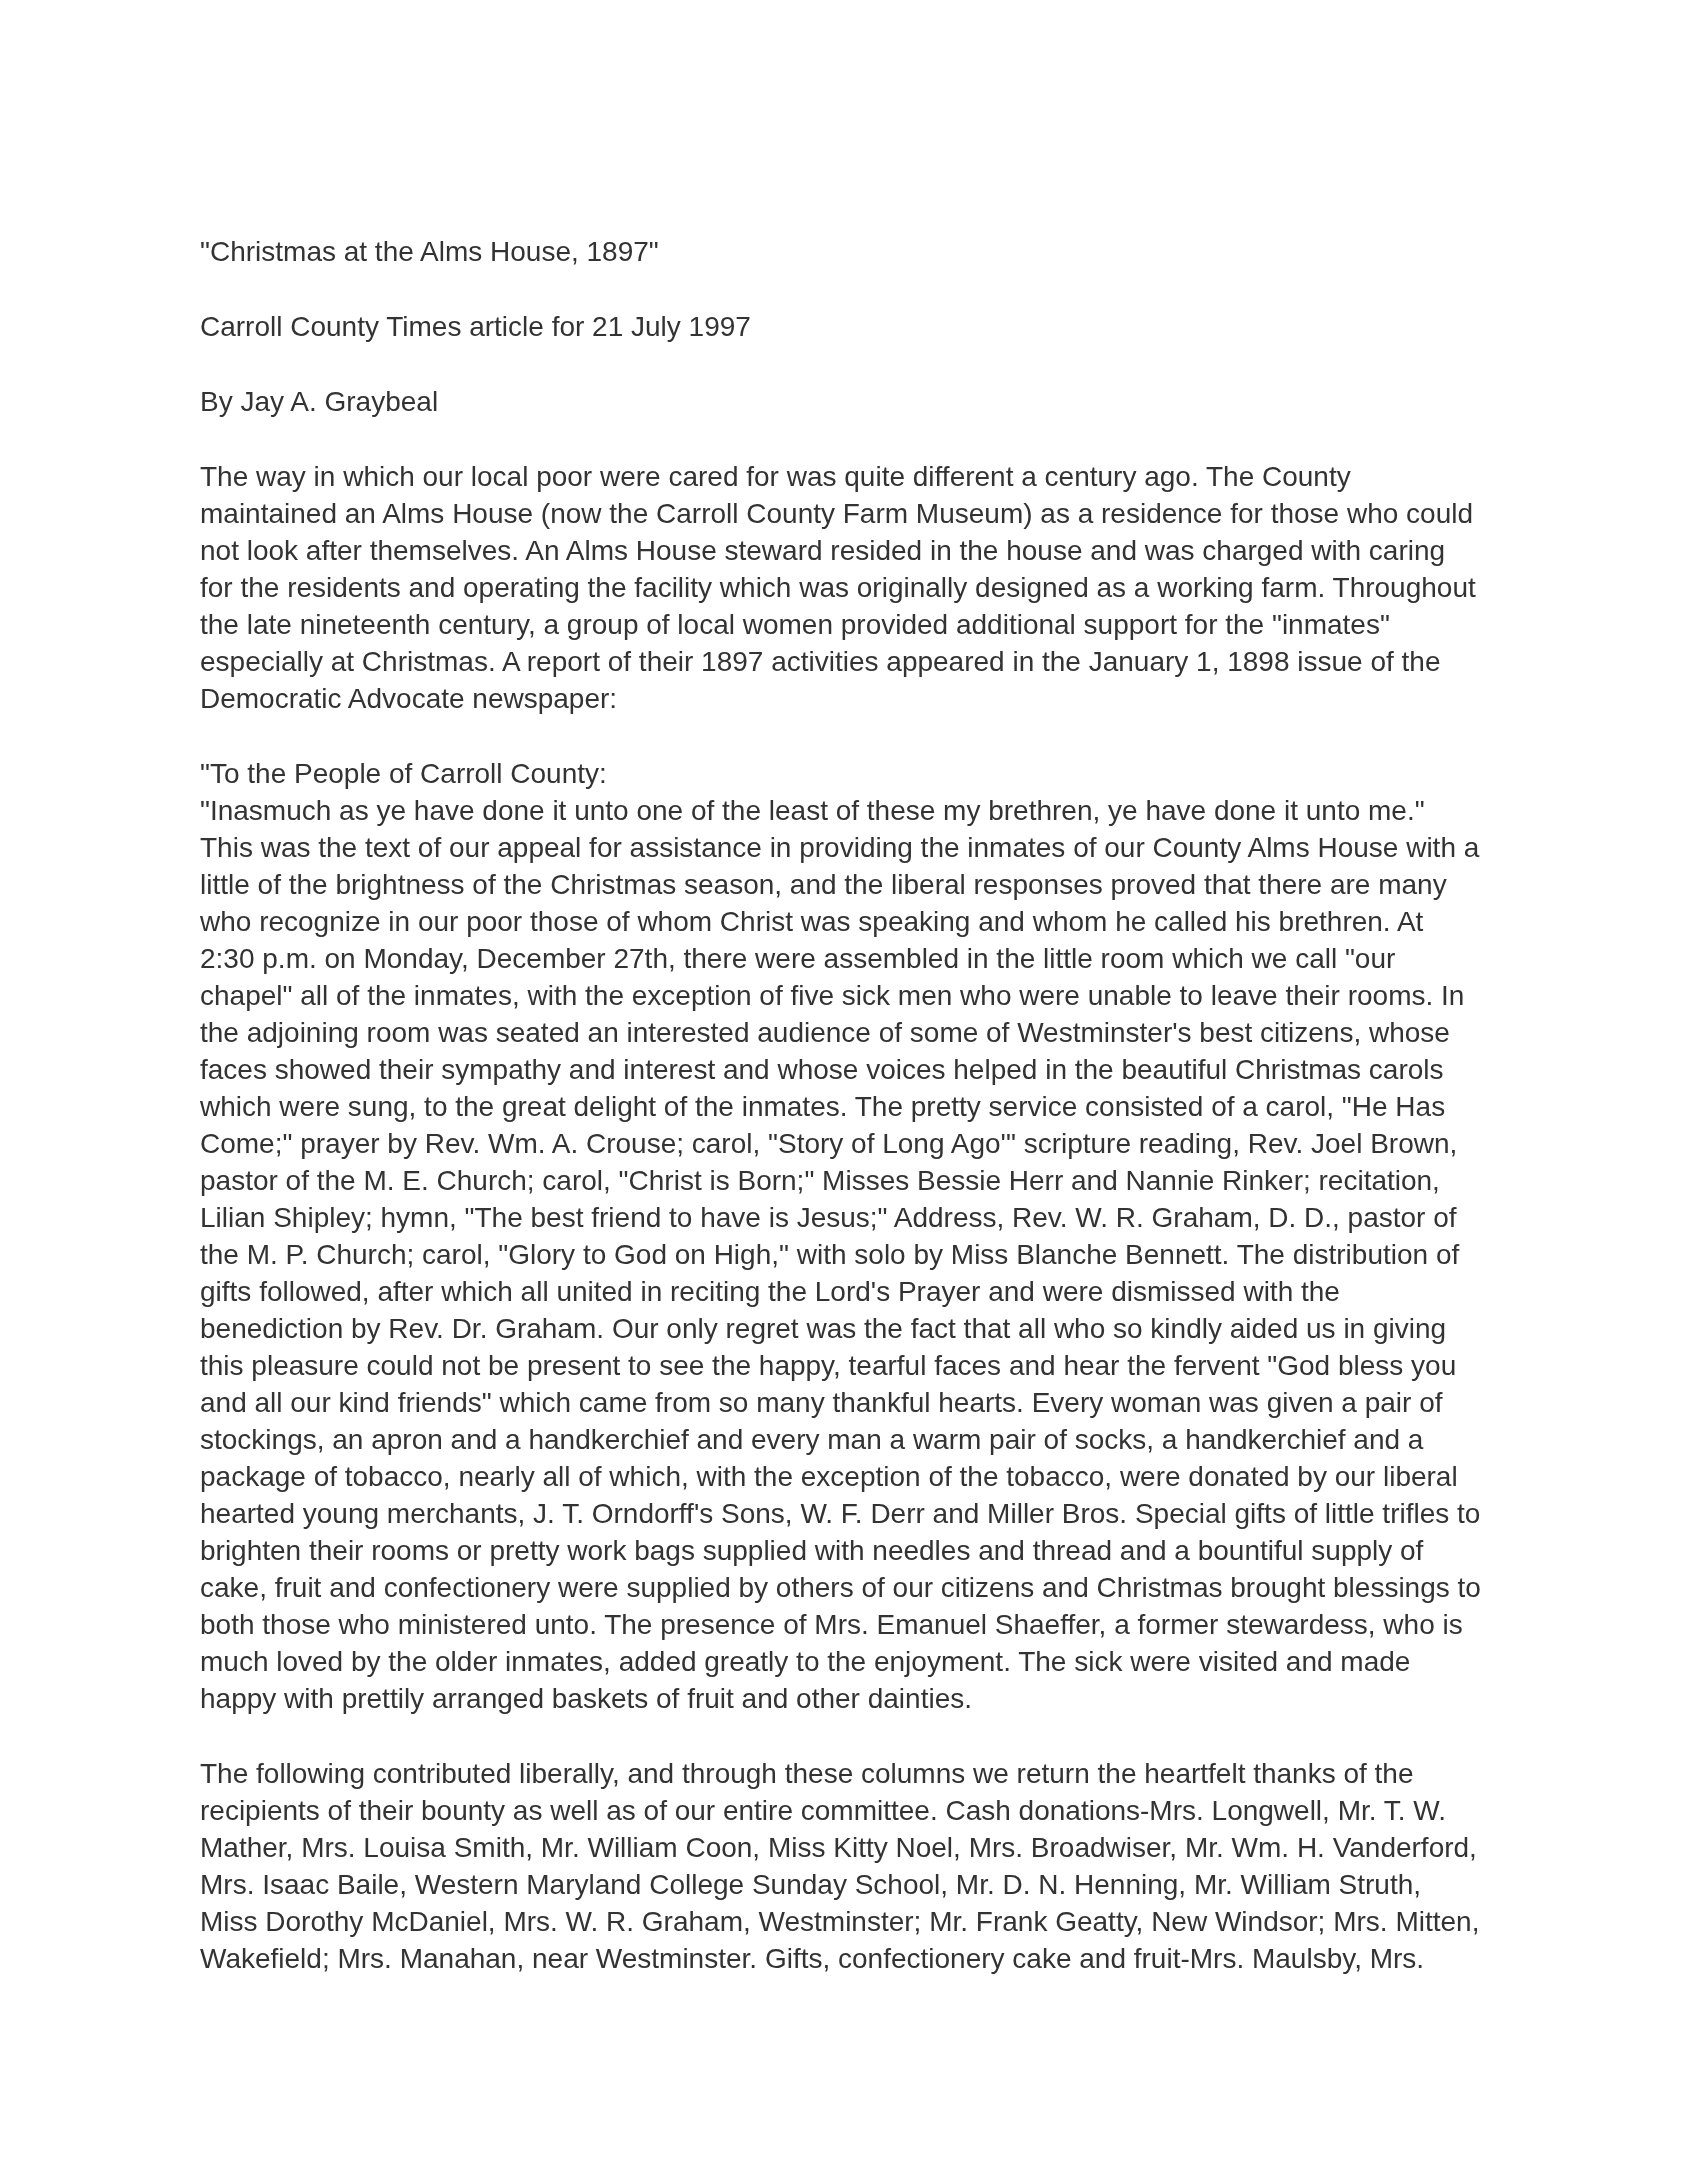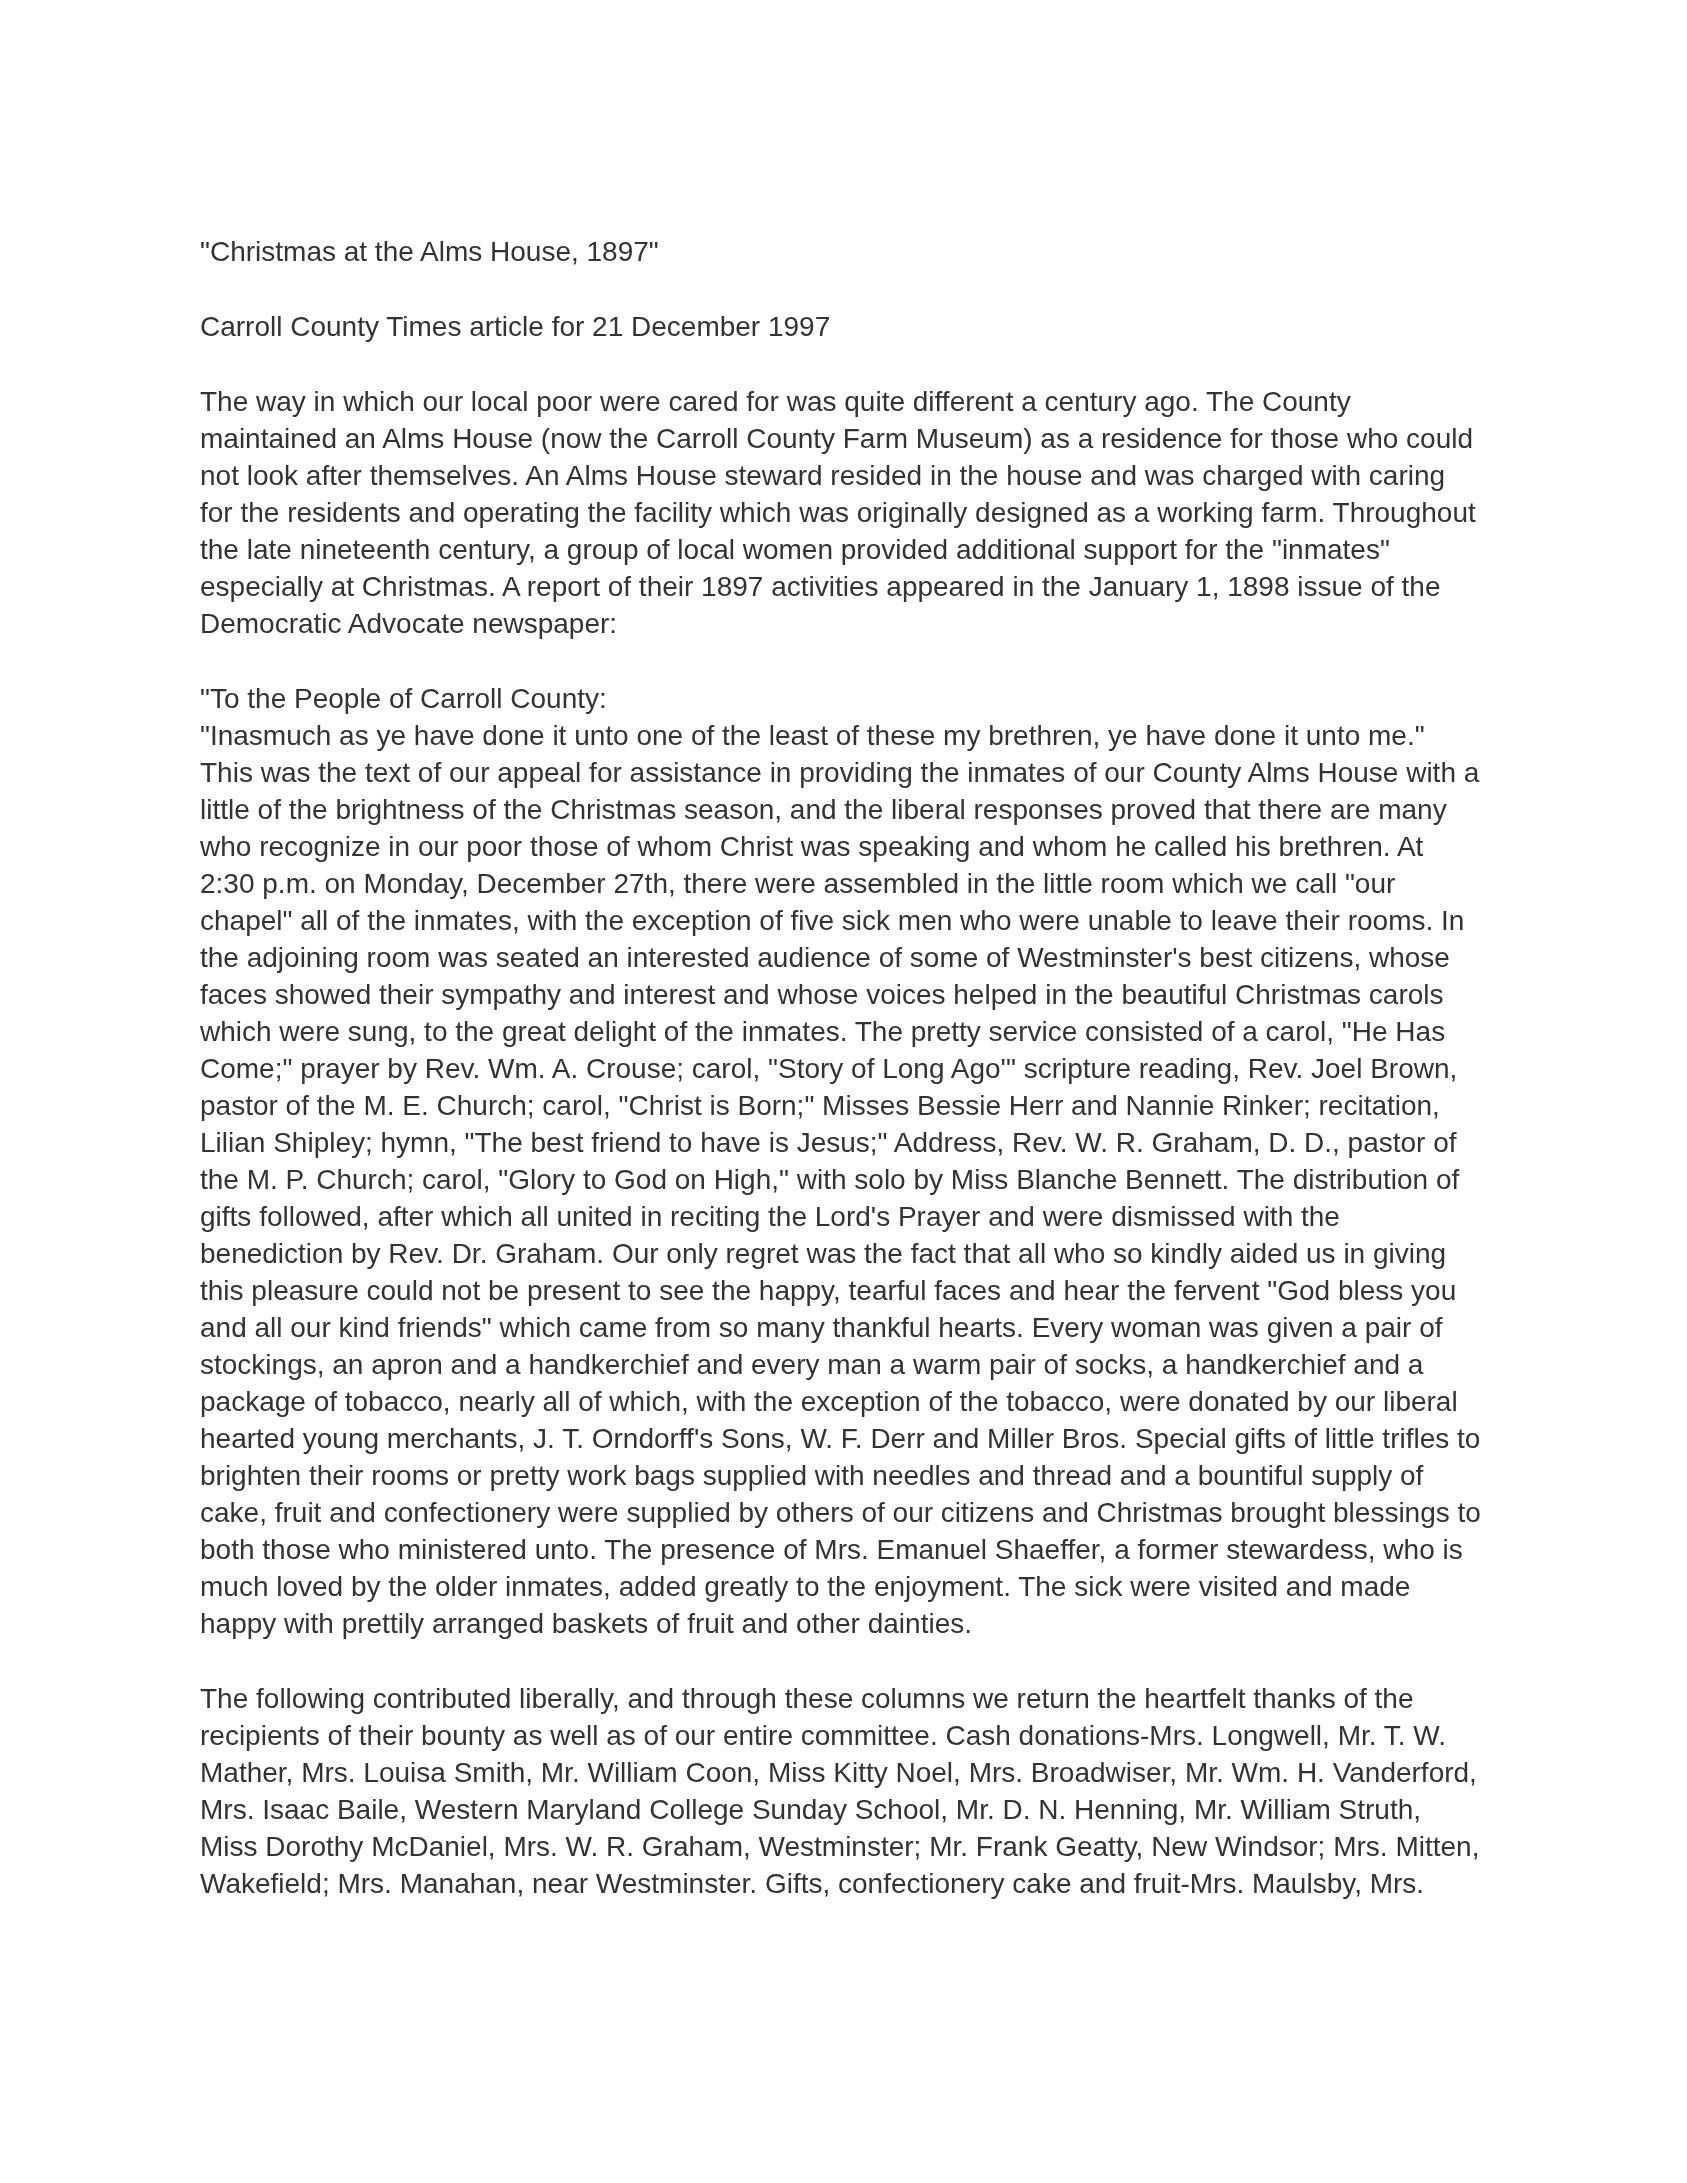--- a/index.html
+++ b/index.html
@@ -28,22 +28,23 @@
     word-wrap: break-word;
   }
   .doc-title { font-weight: 400; } 
 </style>
 </head>
 <body>
 
 <div class="page">
   <div class="doc-title">"Christmas at the Alms House, 1897"</div>
 
-  <div class="doc-line">Carroll County Times article for 21 December 1997</div>
+  <div class="doc-line">Carroll County Times article for 21 July 1997</div>
 
+  <div class="doc-line">By Jay A. Graybeal</div>
 
   <div class="doc-para">The way in which our local poor were cared for was quite different a century ago. The County maintained an Alms House (now the Carroll County Farm Museum) as a residence for those who could not look after themselves. An Alms House steward resided in the house and was charged with caring for the residents and operating the facility which was originally designed as a working farm. Throughout the late nineteenth century, a group of local women provided additional support for the "inmates" especially at Christmas. A report of their 1897 activities appeared in the January 1, 1898 issue of the Democratic Advocate newspaper:</div>
 
   <div class="doc-para">"To the People of Carroll County:
 "Inasmuch as ye have done it unto one of the least of these my brethren, ye have done it unto me." This was the text of our appeal for assistance in providing the inmates of our County Alms House with a little of the brightness of the Christmas season, and the liberal responses proved that there are many who recognize in our poor those of whom Christ was speaking and whom he called his brethren. At 2:30 p.m. on Monday, December 27th, there were assembled in the little room which we call "our chapel" all of the inmates, with the exception of five sick men who were unable to leave their rooms. In the adjoining room was seated an interested audience of some of Westminster's best citizens, whose faces showed their sympathy and interest and whose voices helped in the beautiful Christmas carols which were sung, to the great delight of the inmates. The pretty service consisted of a carol, "He Has Come;" prayer by Rev. Wm. A. Crouse; carol, "Story of Long Ago'" scripture reading, Rev. Joel Brown, pastor of the M. E. Church; carol, "Christ is Born;" Misses Bessie Herr and Nannie Rinker; recitation, Lilian Shipley; hymn, "The best friend to have is Jesus;" Address, Rev. W. R. Graham, D. D., pastor of the M. P. Church; carol, "Glory to God on High," with solo by Miss Blanche Bennett. The distribution of gifts followed, after which all united in reciting the Lord's Prayer and were dismissed with the benediction by Rev. Dr. Graham. Our only regret was the fact that all who so kindly aided us in giving this pleasure could not be present to see the happy, tearful faces and hear the fervent "God bless you and all our kind friends" which came from so many thankful hearts. Every woman was given a pair of stockings, an apron and a handkerchief and every man a warm pair of socks, a handkerchief and a package of tobacco, nearly all of which, with the exception of the tobacco, were donated by our liberal hearted young merchants, J. T. Orndorff's Sons, W. F. Derr and Miller Bros. Special gifts of little trifles to brighten their rooms or pretty work bags supplied with needles and thread and a bountiful supply of cake, fruit and confectionery were supplied by others of our citizens and Christmas brought blessings to both those who ministered unto. The presence of Mrs. Emanuel Shaeffer, a former stewardess, who is much loved by the older inmates, added greatly to the enjoyment. The sick were visited and made happy with prettily arranged baskets of fruit and other dainties.</div>
 
   <div class="doc-para">The following contributed liberally, and through these columns we return the heartfelt thanks of the recipients of their bounty as well as of our entire committee. Cash donations-Mrs. Longwell, Mr. T. W. Mather, Mrs. Louisa Smith, Mr. William Coon, Miss Kitty Noel, Mrs. Broadwiser, Mr. Wm. H. Vanderford, Mrs. Isaac Baile, Western Maryland College Sunday School, Mr. D. N. Henning, Mr. William Struth, Miss Dorothy McDaniel, Mrs. W. R. Graham, Westminster; Mr. Frank Geatty, New Windsor; Mrs. Mitten, Wakefield; Mrs. Manahan, near Westminster. Gifts, confectionery cake and fruit-Mrs. Maulsby, Mrs.</div>
 </div>
 
 

